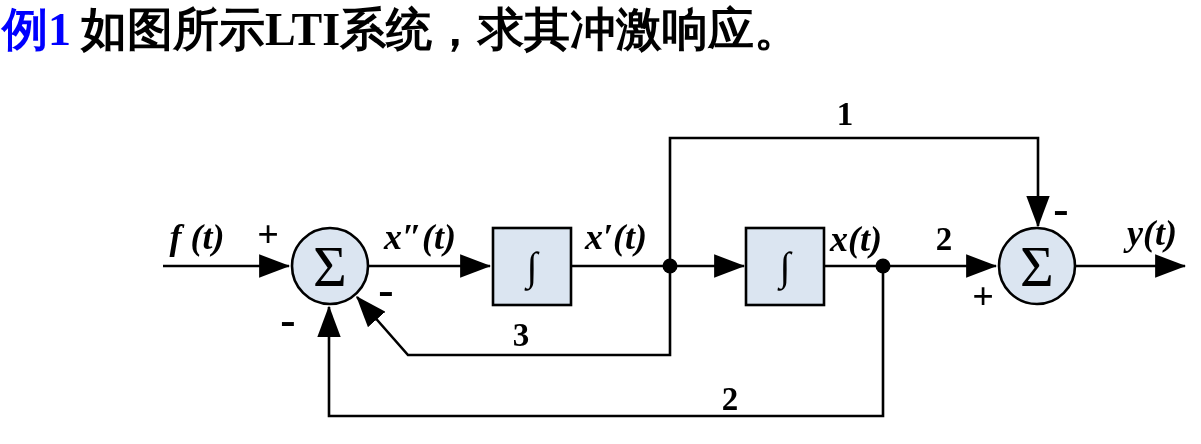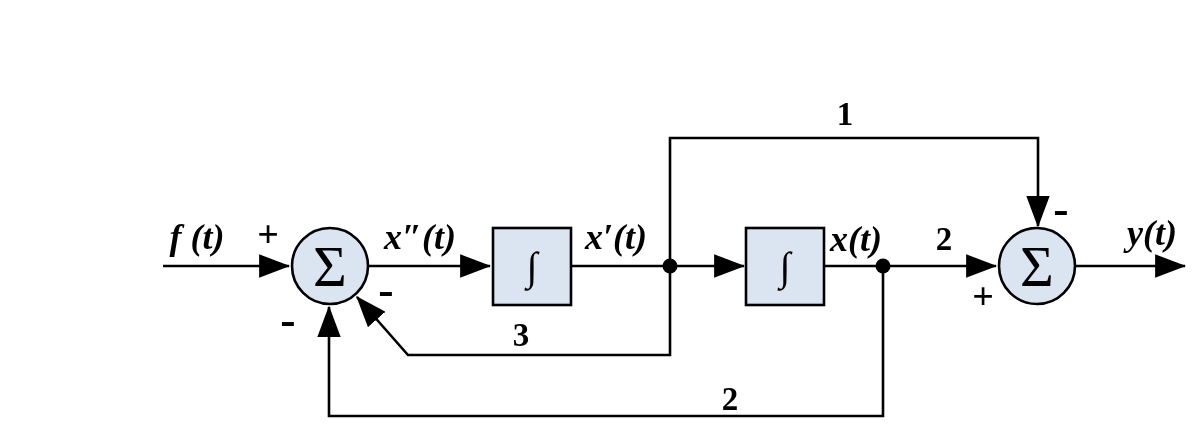--- a/index.html
+++ b/index.html
@@ -27,20 +27,23 @@
   .integral{font-size:40px;font-weight:normal;}
   .gain{font-weight:bold;font-size:33px;}
   .sign{font-weight:bold;font-size:38px;}
   .sign-minus{font-weight:bold;font-size:46px;}
 </style>
 </head>
 <body>
 
 <div class="slide">
 
+  <div class="title">
+    <span class="ex">例1</span><span class="rest">如图所示LTI系统，求其冲激响应。</span>
+  </div>
 
   <svg width="1201" height="444" viewBox="0 0 1201 444">
     <defs>
       <marker id="ah" markerWidth="12" markerHeight="9" refX="11.5" refY="4.5" orient="auto" markerUnits="strokeWidth">
         <path d="M0,0 L12,4.5 L0,9 Z" fill="#000000"></path>
       </marker>
     </defs>
 
     <path class="wire" d="M163,266 H289" marker-end="url(#ah)"></path>
     <path class="wire" d="M368,266 H490" marker-end="url(#ah)"></path>

